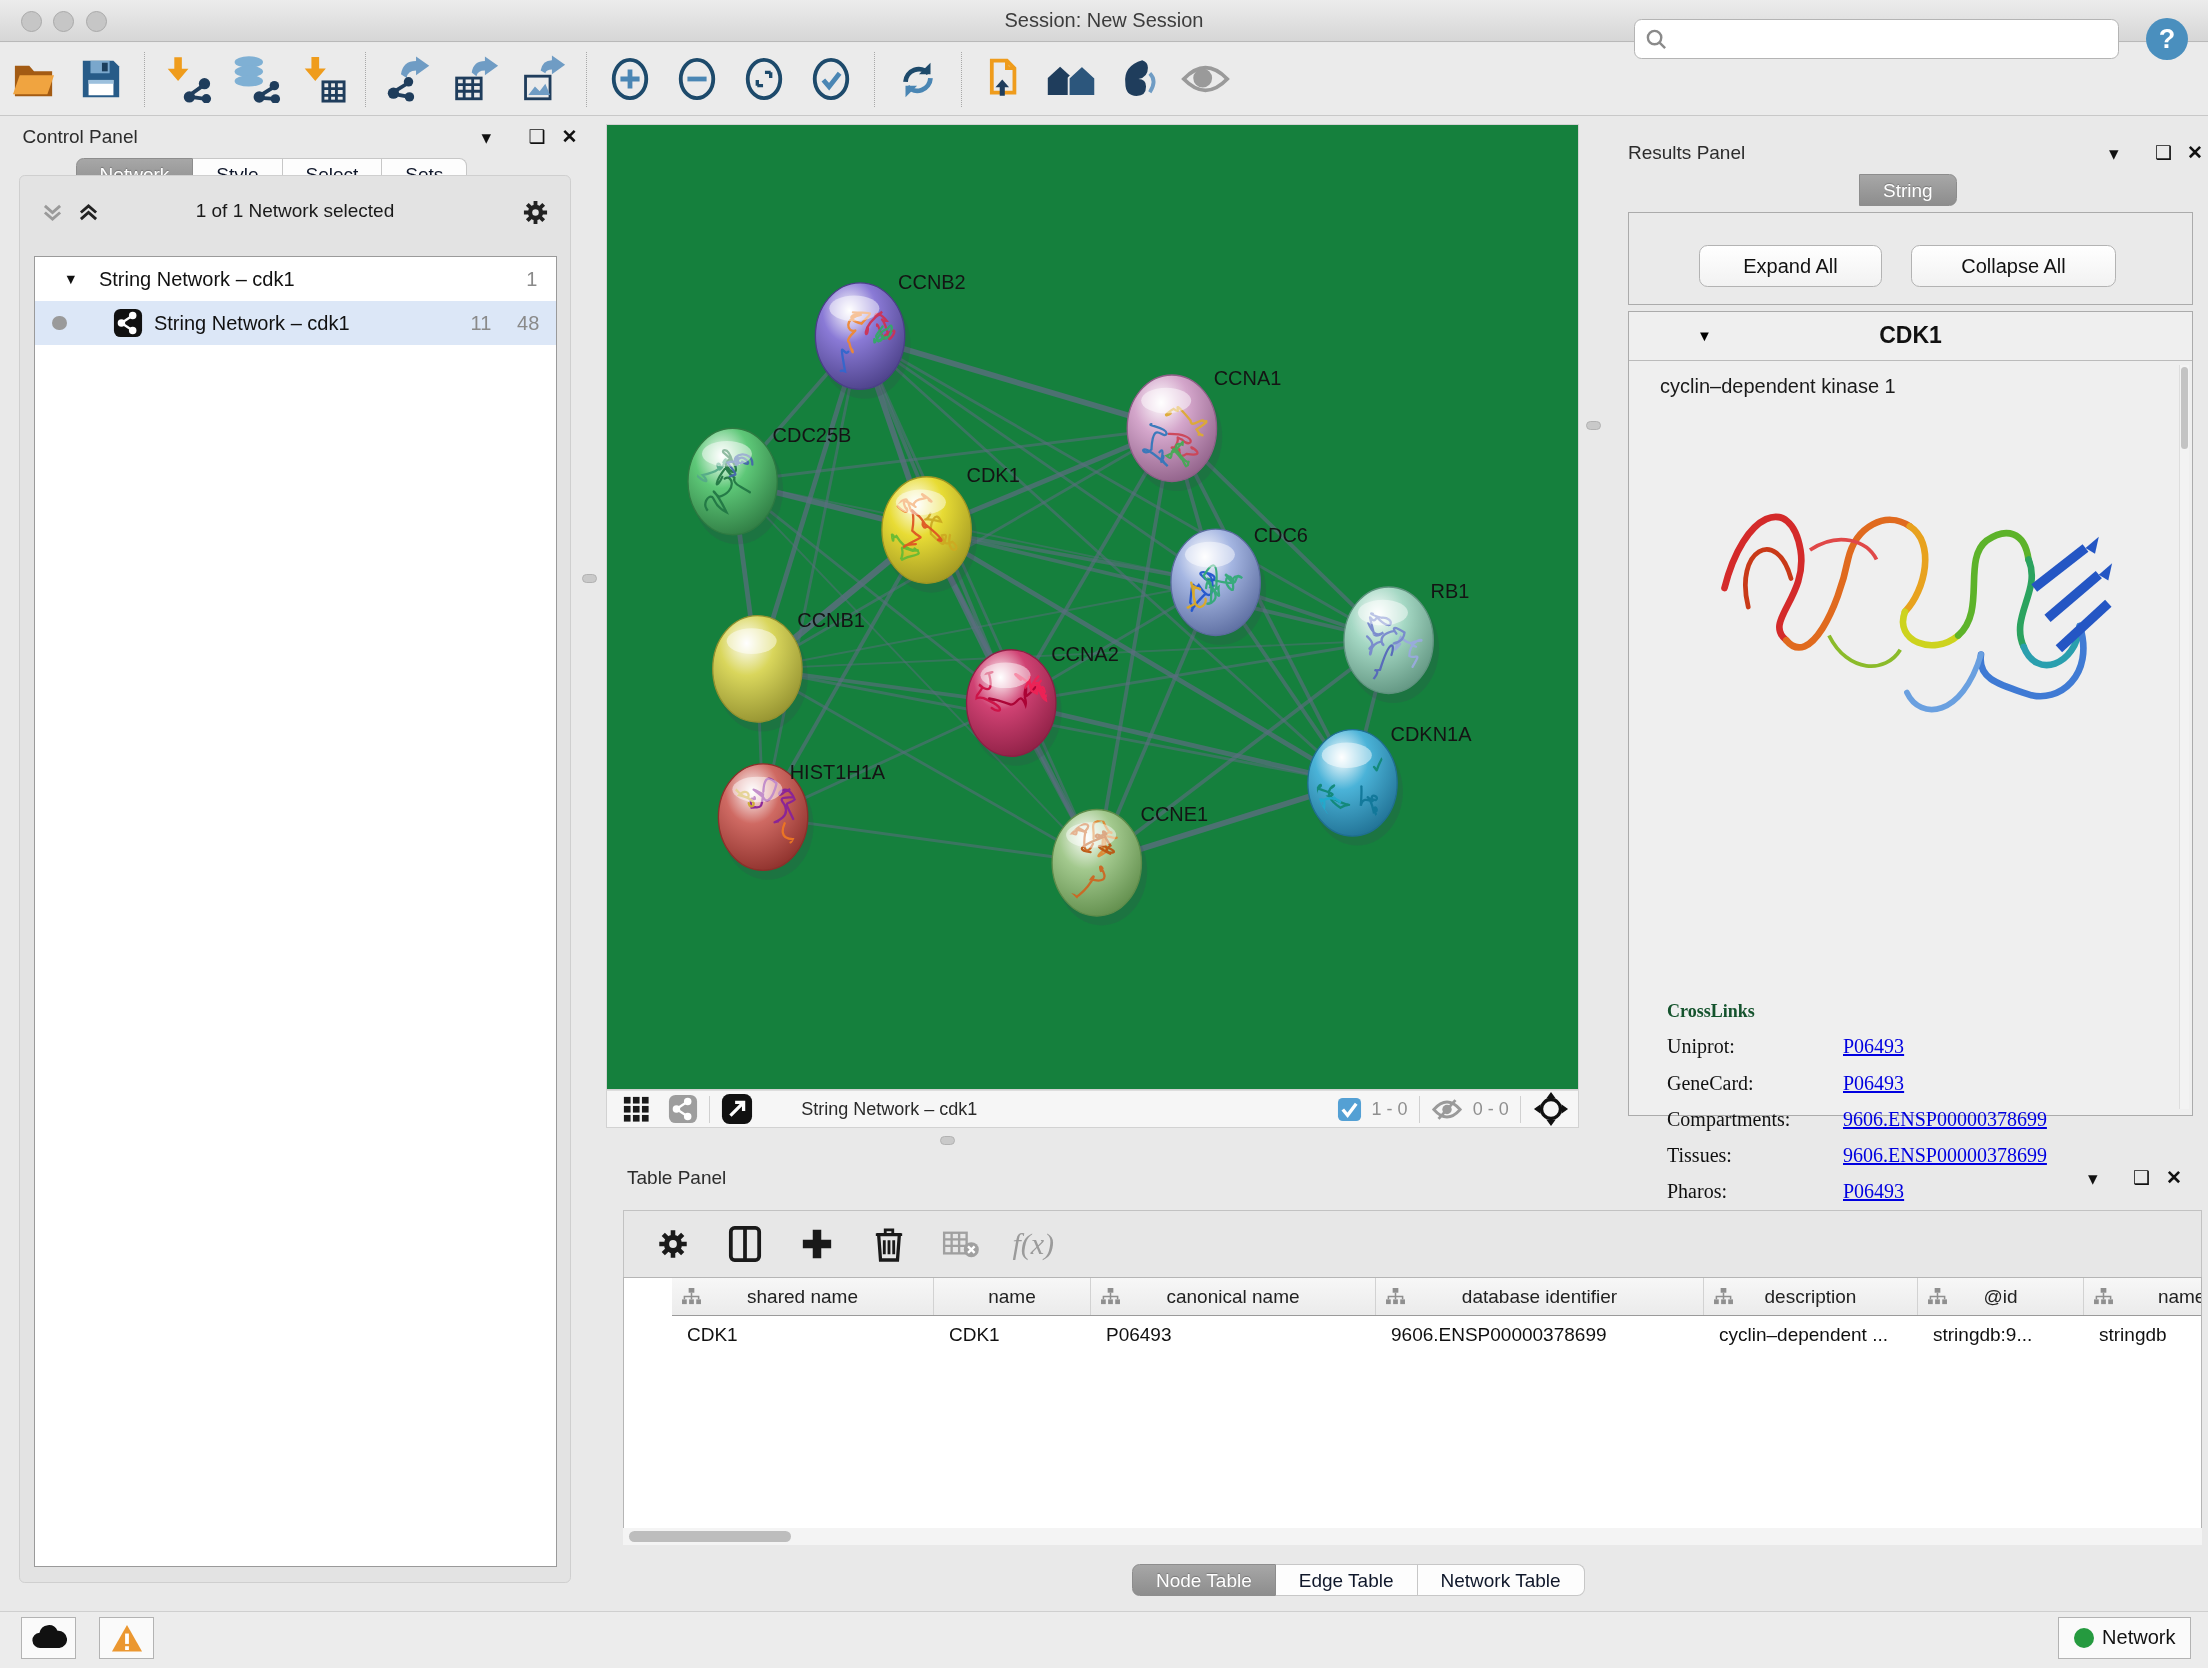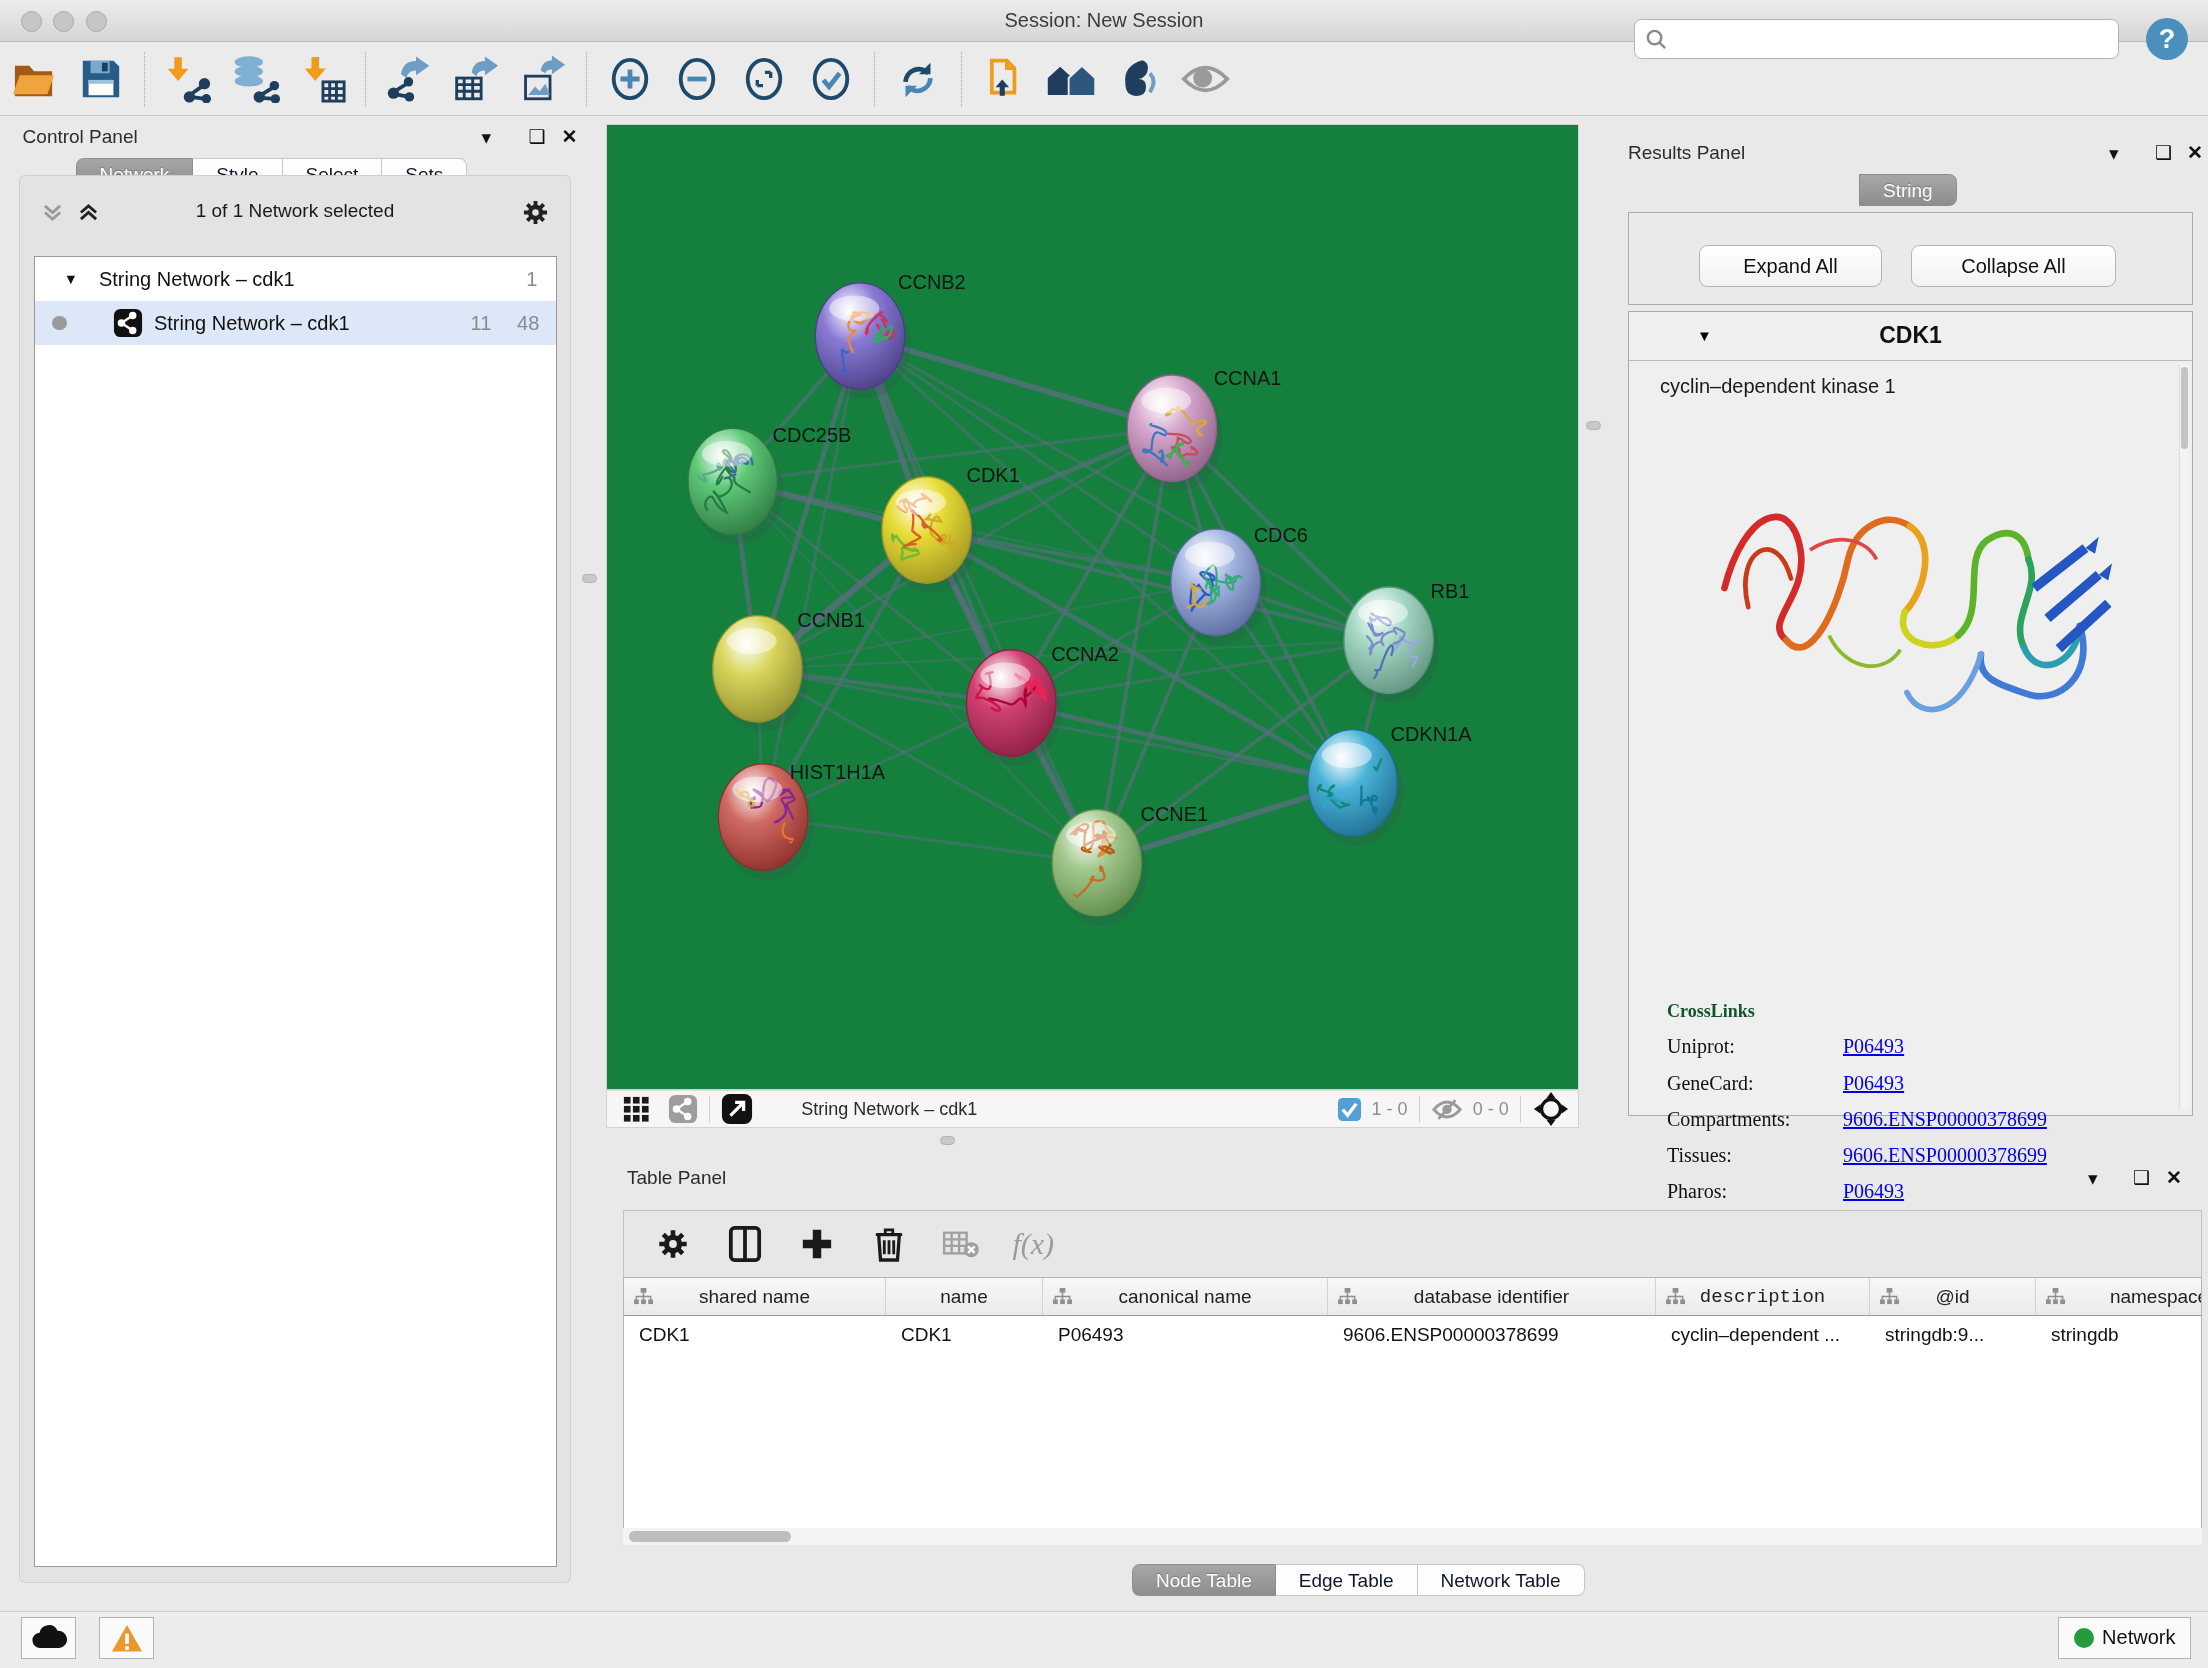--- a/index.html
+++ b/index.html
@@ -79,21 +79,21 @@
   .cl-link { color:#0000e0; text-decoration:underline; }
   #rp-scroll { position:absolute; right:2.9px; top:53px; width:10.5px; height:744px; background:#f3f3f3; border-left:1px solid #ddd; }
   #rp-thumb { position:absolute; left:1px; top:1.9px; width:7.6px; height:82px; background:#c3c3c3; border-radius:3.8px; }
 
   
   #table-panel { position:absolute; left:606px; top:1157px; width:1603px; height:455px; }
   #tp-toolbar { position:absolute; left:17px; top:53px; width:1579px; height:67px;
     background:#e7e7e7; border:1px solid #c2c2c2; border-bottom:none; display:flex; align-items:center; }
   .tp-btn { width:72px; height:53px; display:flex; align-items:center; justify-content:center; }
   #tp-table { position:absolute; left:17px; top:120px; width:1579px; height:268px;
-    background:#fff; border:1px solid #b5b5b5; overflow:hidden; }
+    background:#fff; border:1px solid #b5b5b5; overflow:hidden;padding-left:48px; }
   #tbl-head { display:flex; height:38px; background:linear-gradient(#f7f7f7,#ebebeb);
     border-bottom:1.9px solid #9a9a9a; }
   .th { position:relative; display:flex; align-items:center; justify-content:center;
     font-size:19px; color:#222; border-right:1px solid #d2d2d2; flex:0 0 auto; }
   .th .tree-ic { position:absolute; left:9.5px; top:9.5px; }
   #tbl-row { display:flex; height:38px; font-size:19px; color:#111; }
   .td { padding-left:15px; display:flex; align-items:center; flex:0 0 auto; white-space:nowrap; overflow:hidden; }
   #tp-hscroll { position:absolute; left:17px; top:371px; width:1579px; height:17px; background:#f4f4f4; }
   #tp-hthumb { position:absolute; left:5.7px; top:2.9px; width:162px; height:11.4px; background:#bdbdbd; border-radius:5.7px; }
   #tp-tabs { position:absolute; left:526px; top:407px; }
@@ -813,21 +813,21 @@
               <g fill="#8f8f8f">
                 <rect x="7" y="0" width="6" height="5"></rect>
                 <rect x="0" y="12" width="5" height="5"></rect>
                 <rect x="7.5" y="12" width="5" height="5"></rect>
                 <rect x="15" y="12" width="5" height="5"></rect>
               </g>
               <path d="M10 5 v4 M2.5 12 v-3 h15 v3 M10 9 v3" stroke="#8f8f8f" stroke-width="1.6" fill="none"></path>
             </svg>
             <span>database identifier</span>
           </div>
-          <div class="th" style="width: 214px; font-family: Liberation Mono, monospace;">
+          <div class="th" style="width: 214px;">
             <svg class="tree-ic" width="19" height="18" viewBox="0 0 20 19">
               <g fill="#8f8f8f">
                 <rect x="7" y="0" width="6" height="5"></rect>
                 <rect x="0" y="12" width="5" height="5"></rect>
                 <rect x="7.5" y="12" width="5" height="5"></rect>
                 <rect x="15" y="12" width="5" height="5"></rect>
               </g>
               <path d="M10 5 v4 M2.5 12 v-3 h15 v3 M10 9 v3" stroke="#8f8f8f" stroke-width="1.6" fill="none"></path>
             </svg>
             <span>description</span>

